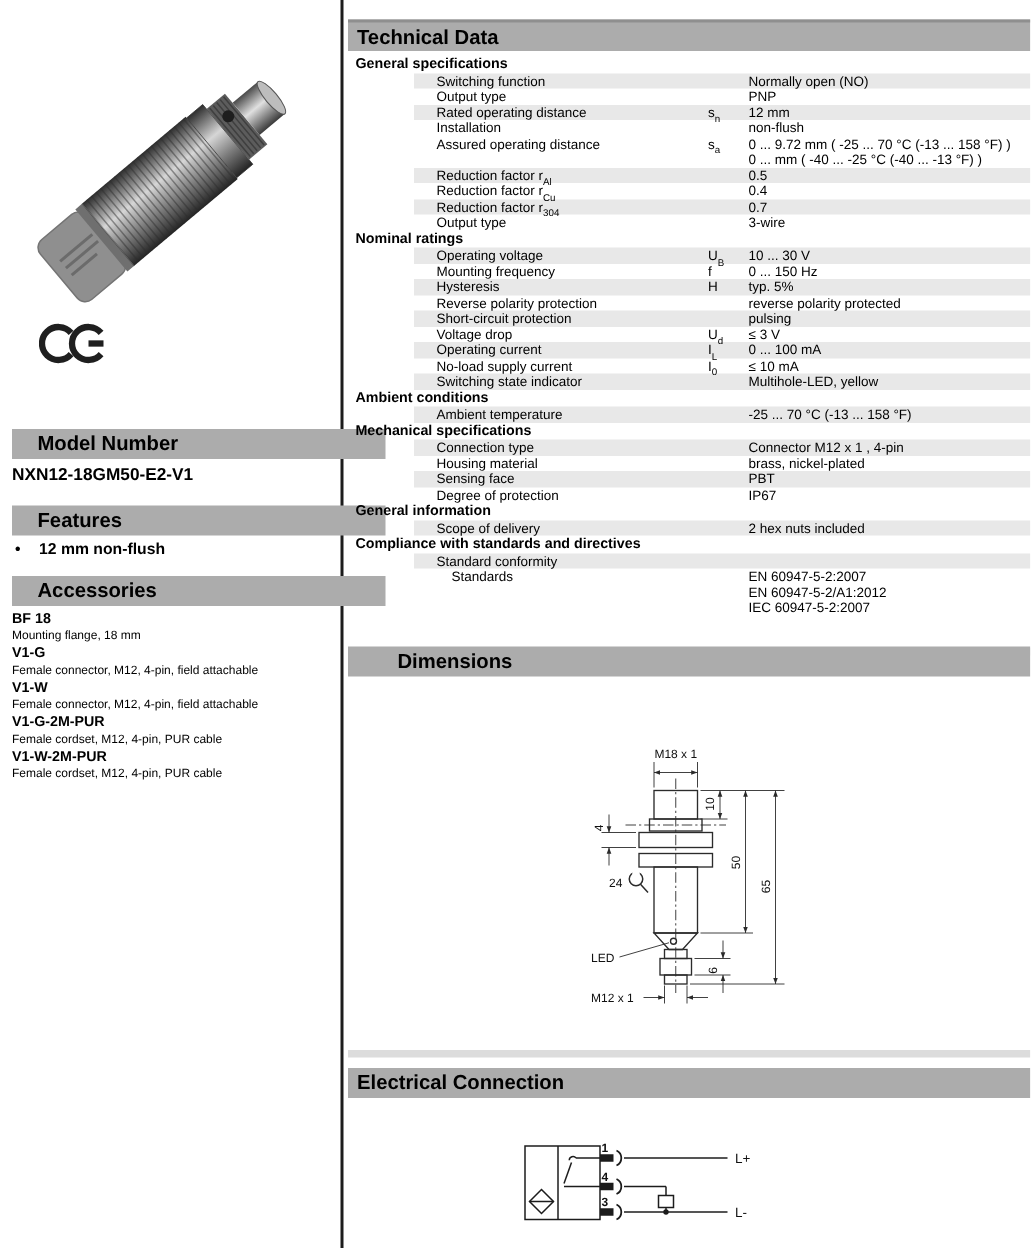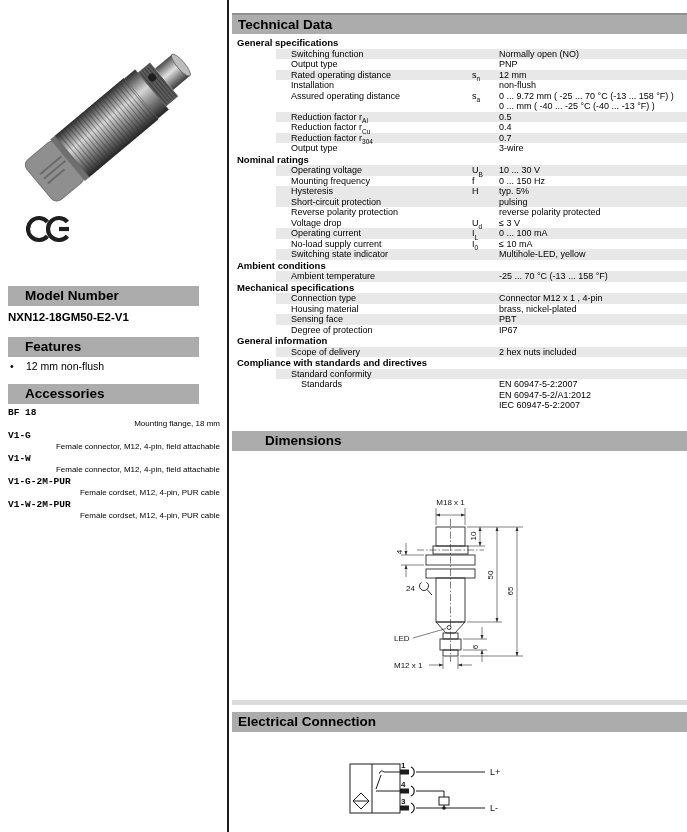--- a/index.html
+++ b/index.html
@@ -4,21 +4,21 @@
 <style>
   html,body{margin:0;padding:0;background:#fff;}
   #page{position:relative;width:687px;height:832px;background:#ffffff;
         font-family:"Liberation Sans", sans-serif;color:#000;overflow:hidden;}
   .vline{position:absolute;left:227px;top:0;width:2px;height:832px;background:#1c1c1c;}
 
   
   .bar{position:absolute;background:#acacac;height:20px;line-height:20px;
        font-weight:bold;font-size:13.5px;padding-left:6px;box-sizing:border-box;color:#000000;}
   .bar-right{left:232px;width:455px;}
-  .bar-left{left:8px;width:191px;padding-left:17px;}
+  .bar-left{left:8px;width:249px;padding-left:17px;}
   #bar-tech{top:13px;border-top:2px solid #8f8f8f;height:21px;line-height:19px;}
   #bar-dim{top:431px;padding-left:33px;}
   #bar-elec{top:712px;}
   #bar-model{top:286px;}
   #bar-features{top:337px;}
   #bar-acc{top:384px;}
   .divider{position:absolute;left:232px;width:455px;height:5px;background:#dcdcdc;}
   #div1{top:432px;} #div2{top:700px;}
 
   
@@ -29,26 +29,26 @@
   .spec-row .lbl{width:196px;padding-left:15px;flex:none;box-sizing:border-box;}
   .spec-row .lbl.indent{padding-left:25px;}
   .spec-row .sym{width:27px;flex:none;}
   .spec-row .val{flex:1;}
   sub{font-size:6.5px;position:relative;top:1px;line-height:0;}
 
   
   #photo-box{position:absolute;left:12px;top:18px;width:205px;height:195px;}
   #ce-box{position:absolute;left:26px;top:214px;width:46px;height:30px;}
   #model-value{position:absolute;left:8px;top:311px;font-size:11.5px;font-weight:bold;}
-  #features-list{position:absolute;left:8px;top:360px;font-size:10.5px;font-weight:normal;}
+  #features-list{position:absolute;left:8px;top:360px;font-size:10.5px;font-weight:bold;}
   .feat-item::before{content:"•";display:inline-block;width:16px;padding-left:2px;}
   #acc-list{position:absolute;left:8px;top:408px;width:212px;}
   .acc-item{margin-bottom:3px;}
-  .acc-name{font-size:9.5px;font-weight:bold;line-height:10.5px;font-family:Liberation Mono, monospace;}
-  .acc-desc{font-size:8px;line-height:9.5px;text-align:right;}
+  .acc-name{font-size:9.5px;font-weight:bold;line-height:10.5px;}
+  .acc-desc{font-size:8px;line-height:9.5px;}
 
   
   #dim-svg{position:absolute;left:375px;top:490px;}
   #elec-svg{position:absolute;left:335px;top:756px;}
   svg text{font-family:"Liberation Sans", sans-serif;}
 </style>
 </head>
 <body>
 
 <div id="page">
@@ -211,32 +211,32 @@
           <div>0 ... 150 Hz</div>
         </div>
       </div>
       <div class="spec-row stripe">
         <div class="lbl">Hysteresis</div>
         <div class="sym">H</div>
         <div class="val">
           <div>typ. 5%</div>
         </div>
       </div>
+      <div class="spec-row">
+        <div class="lbl">Reverse polarity protection</div>
+        <div class="sym"></div>
+        <div class="val">
+          <div>reverse polarity protected</div>
+        </div>
+      </div>
       <div class="spec-row stripe">
         <div class="lbl">Short-circuit protection</div>
         <div class="sym"></div>
         <div class="val">
           <div>pulsing</div>
-        </div>
-      </div>
-      <div class="spec-row">
-        <div class="lbl">Reverse polarity protection</div>
-        <div class="sym"></div>
-        <div class="val">
-          <div>reverse polarity protected</div>
         </div>
       </div>
       <div class="spec-row">
         <div class="lbl">Voltage drop</div>
         <div class="sym">U<sub>d</sub></div>
         <div class="val">
           <div>≤ 3 V</div>
         </div>
       </div>
       <div class="spec-row stripe">

